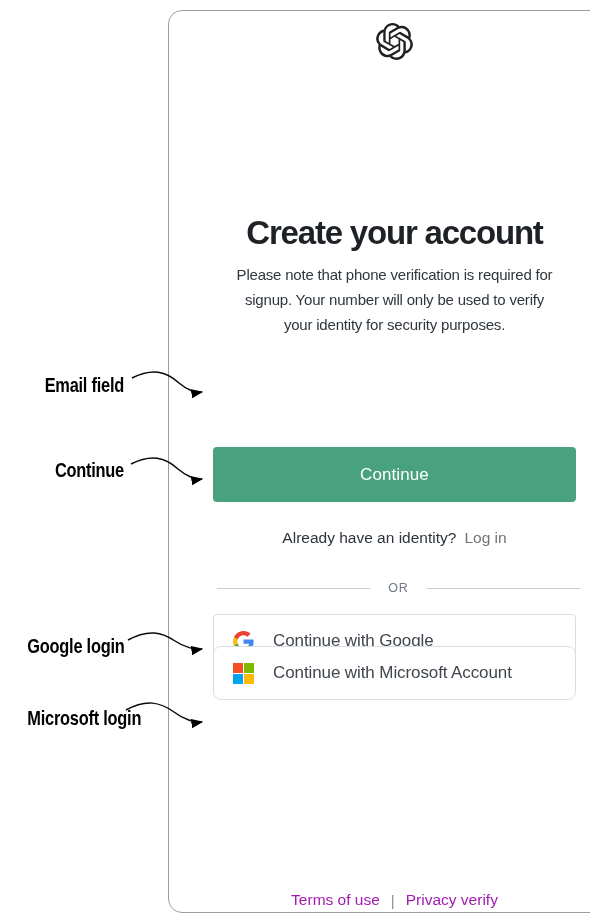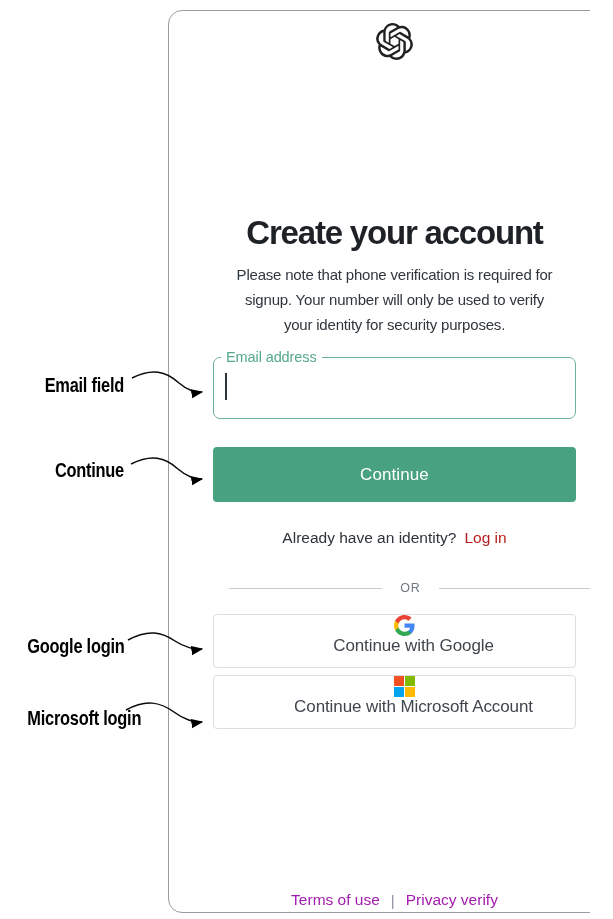--- a/index.html
+++ b/index.html
@@ -68,43 +68,43 @@
     color:#ffffff; font-size:17px; letter-spacing:0.1px;
     font-family:"Liberation Sans", sans-serif;
     display:flex; align-items:center; justify-content:center;
     cursor:pointer;
   }
 
   .login-row {
     position:absolute; left:-40px; width:443px; top:518px;
     text-align:center; font-size:15.5px; color:#2d333a;
   }
-  .login-link { color:#b91c1c; margin-left:8px; text-decoration:none; cursor:pointer; }
+  .login-link { color:#737373; margin-left:8px; text-decoration:none; cursor:pointer; }
 
   .or-row {
-    position:absolute; left:16px; top:569px; width:363px; height:16px;
+    position:absolute; left:4px; top:569px; width:363px; height:16px;
     display:flex; align-items:center;
   }
   .or-line { flex:1; height:1px; background:#c9ccd1; }
   .or-text {
     padding:0 18px; font-size:12.5px; letter-spacing:0.8px; color:#6f7780;
   }
 
   .oauth-btn {
     position:absolute; left:0; width:363px; height:54px;
     background:#fff; border:1px solid #dcdee1; border-radius:4px;
     display:flex; align-items:center; padding-left:19px;
     font-size:17px; color:#40464d; letter-spacing:-0.1px;
     font-family:"Liberation Sans", sans-serif;
-    cursor:pointer; text-align:left;flex-direction:column;
+    cursor:pointer; text-align:left;
   }
   .oauth-btn .oauth-icon { width:21px; height:21px; flex:0 0 21px; }
   .oauth-btn .oauth-label { margin-left:19px; }
   .oauth-google { top:603px; }
-  .oauth-microsoft { top:664px; }
+  .oauth-microsoft { top:635px;border-radius:8px; }
 
   .footer {
     position:absolute; left:-40px; width:443px; top:880px;
     display:flex; justify-content:center; align-items:center; gap:11px;
     font-size:15.5px;
   }
   .footer a { color:#a21caf; text-decoration:none; cursor:pointer; }
   .footer .sep { color:#8e8ea0; font-size:15px; }
 
   
@@ -140,25 +140,20 @@
       </div>
 
       <h1 class="title">Create your account</h1>
 
       <div class="subtitle">
         <div>Please note that phone verification is required for</div>
         <div>signup. Your number will only be used to verify</div>
         <div>your identity for security purposes.</div>
       </div>
 
-      <div class="email-wrap">
-        <span class="email-label">Email address</span>
-        <input class="email-input" type="email" value="" style="">
-        <span class="caret"></span>
-      </div>
 
       <button class="continue-btn">Continue</button>
 
       <div class="login-row">
         <span>Already have an identity?</span><a class="login-link">Log in</a>
       </div>
 
       <div class="or-row">
         <span class="or-line"></span>
         <span class="or-text">OR</span>

